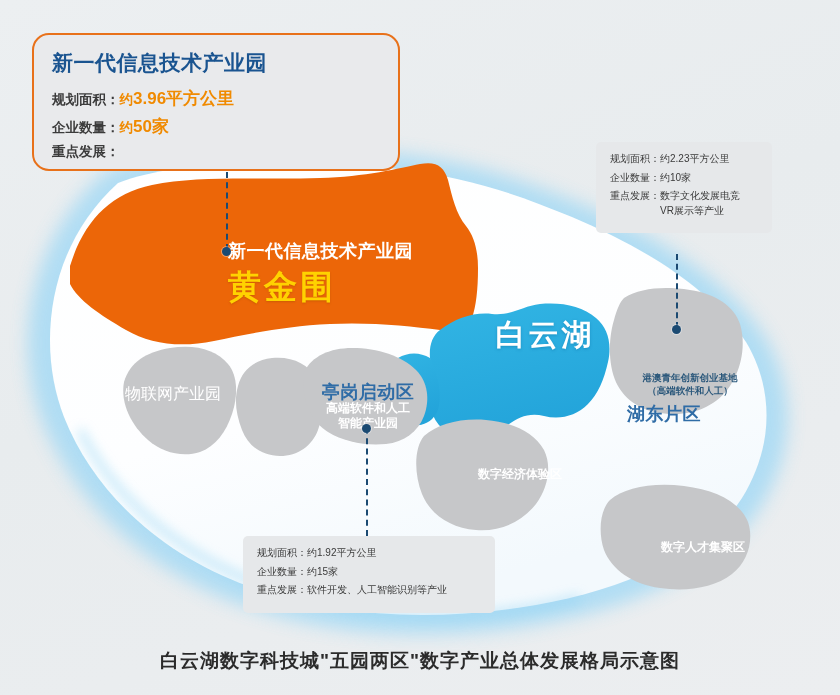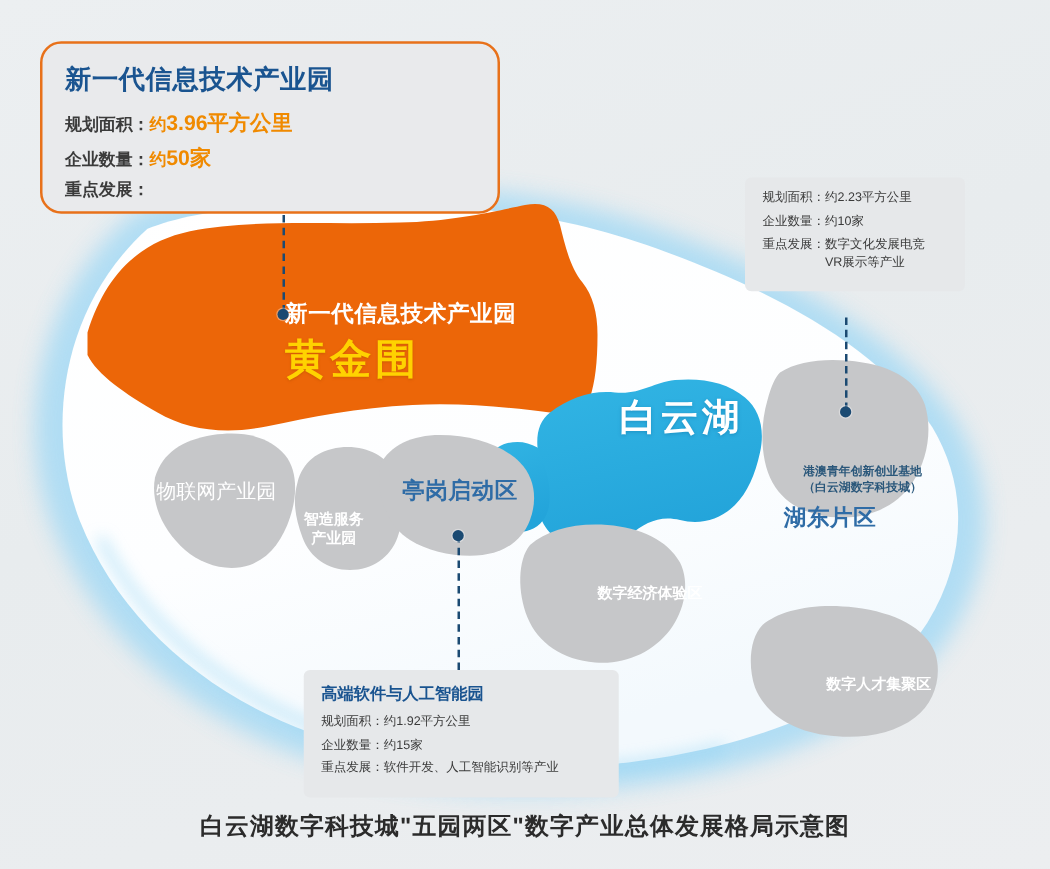--- a/index.html
+++ b/index.html
@@ -206,25 +206,25 @@
 
     <g opacity="0.55">
       <path filter="url(#softglow)" fill="none" stroke="#8fd3f4" stroke-width="7" d="M80,430 C120,510 200,570 300,598 C400,626 500,618 580,598"></path>
     </g>
   </svg>
 
   <div class="map-label lbl-xyd">新一代信息技术产业园</div>
   <div class="map-label lbl-baiyunhu">白云湖</div>
   <div class="map-label lbl-hjw">黄金围</div>
   <div class="map-label lbl-wlw">物联网产业园</div>
-  <div class="map-label lbl-zzfw">智造服务
-产业园</div>
   <div class="map-label lbl-tgqd">亭岗启动区</div>
+  <div class="map-label lbl-tgqd-sub">高端软件和人工
+智能产业园</div>
   <div class="map-label lbl-gangao">港澳青年创新创业基地
-（白云湖数字科技城）</div>
+（高端软件和人工）</div>
   <div class="map-label lbl-hdpq">湖东片区</div>
   <div class="map-label lbl-sjjj">数字经济体验区</div>
   <div class="map-label lbl-sjrc">数字人才集聚区</div>
 
   <div class="dash dash-v dash-xyd"></div>
   <div class="dot dot-xyd"></div>
 
   <div class="dash dash-v dash-tgqd"></div>
   <div class="dot dot-tgqd"></div>
 
@@ -261,21 +261,20 @@
       <span class="v">约10家</span>
     </div>
     <div class="row">
       <span class="k">重点发展：</span>
       <span class="v">数字文化发展电竞
 VR展示等产业</span>
     </div>
   </div>
 
   <div class="card card-small card-gd">
-    <div class="card-title">高端软件与人工智能园</div>
     <div class="row">
       <span class="k">规划面积：</span>
       <span class="v">约1.92平方公里</span>
     </div>
     <div class="row">
       <span class="k">企业数量：</span>
       <span class="v">约15家</span>
     </div>
     <div class="row">
       <span class="k">重点发展：</span>

